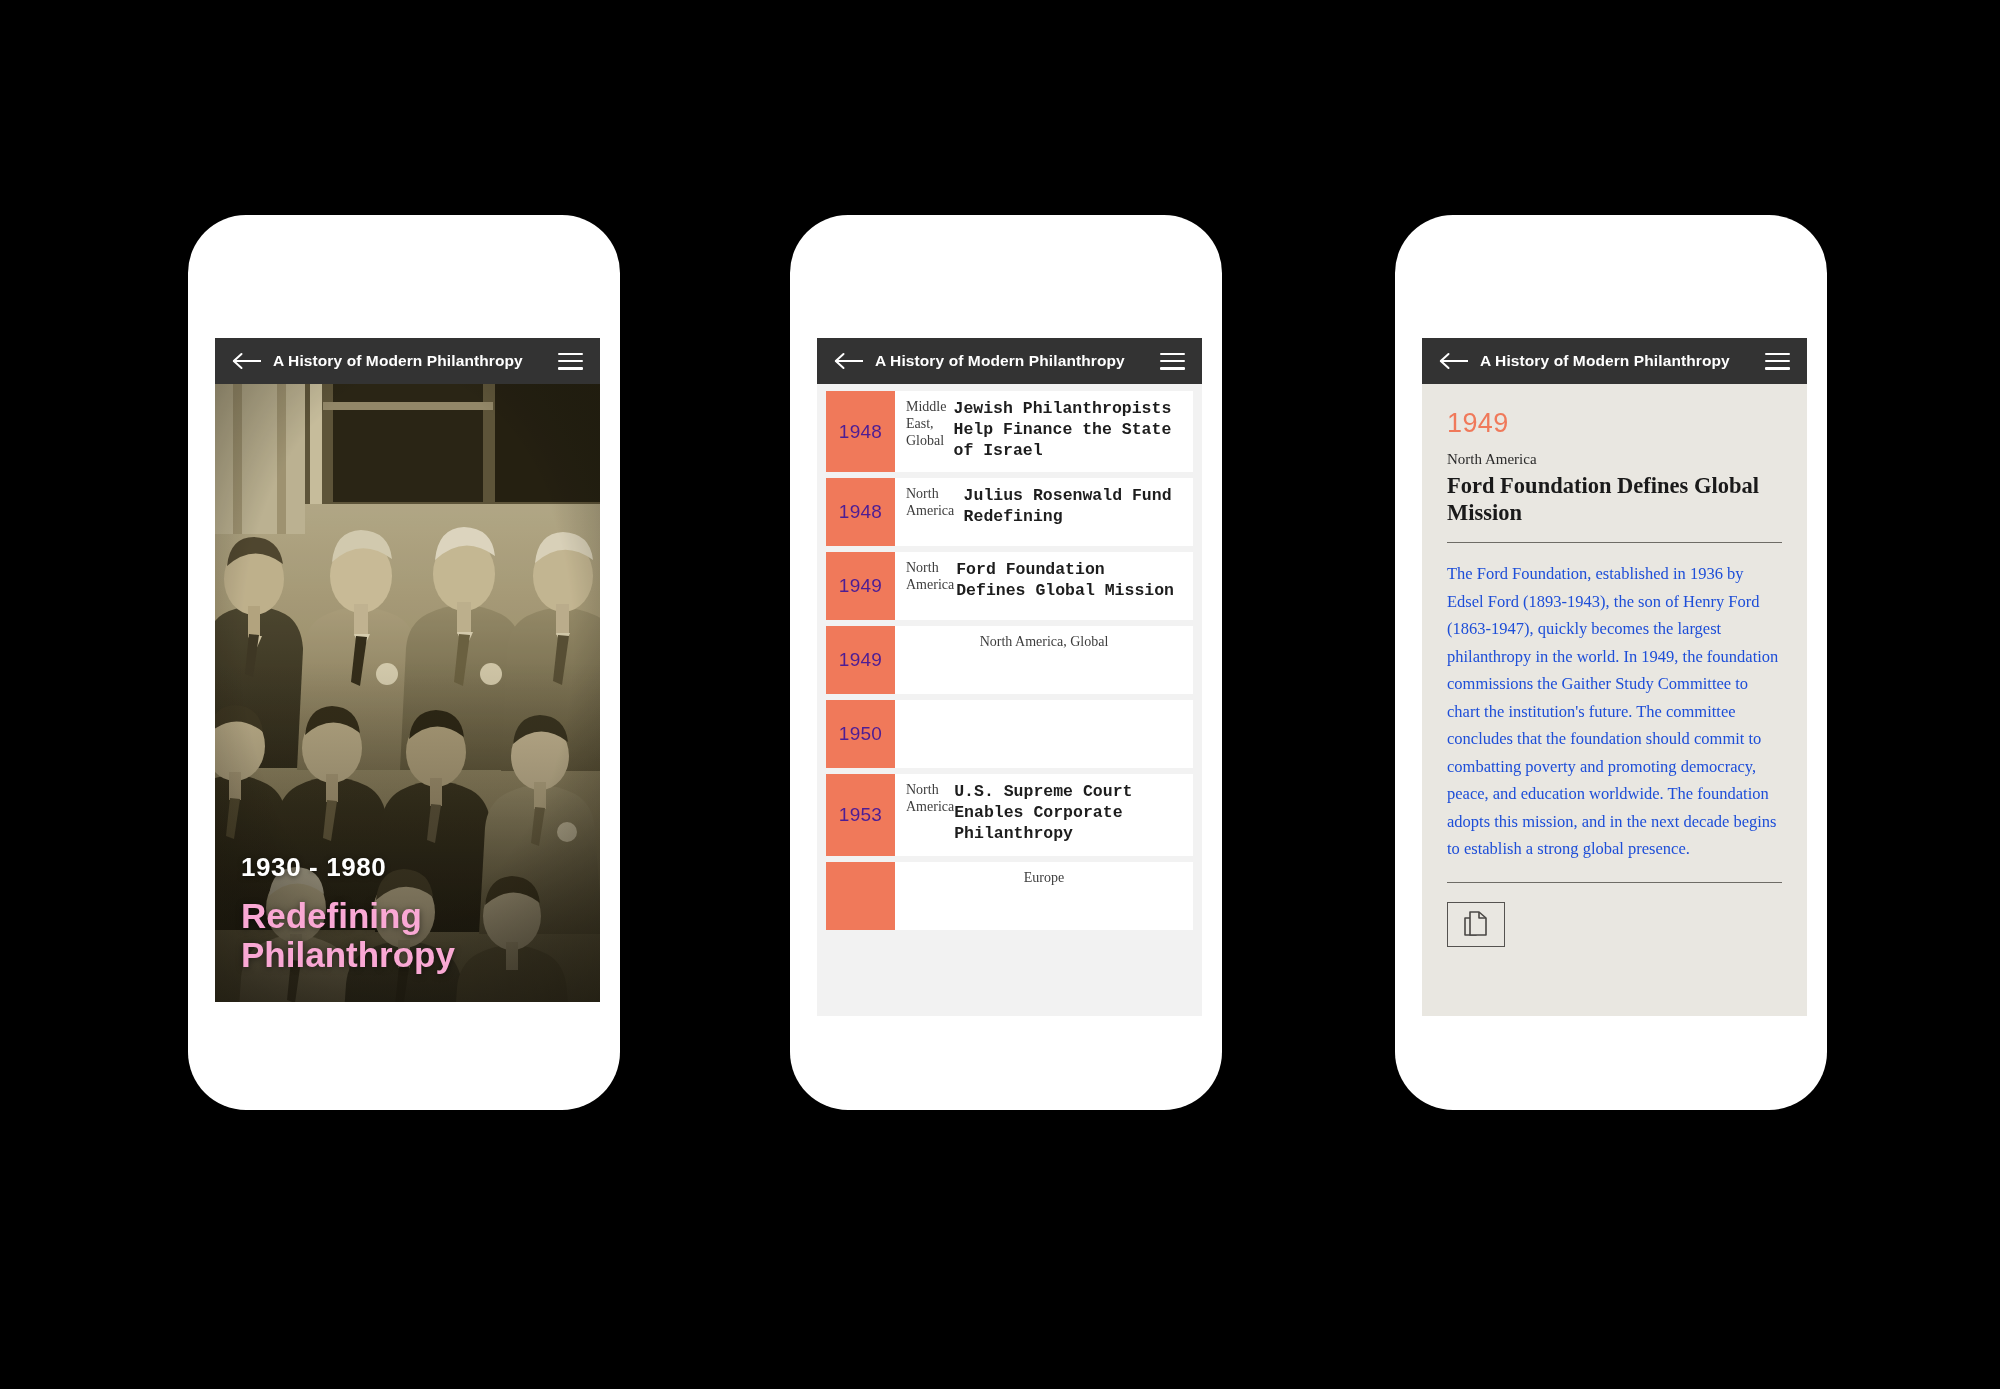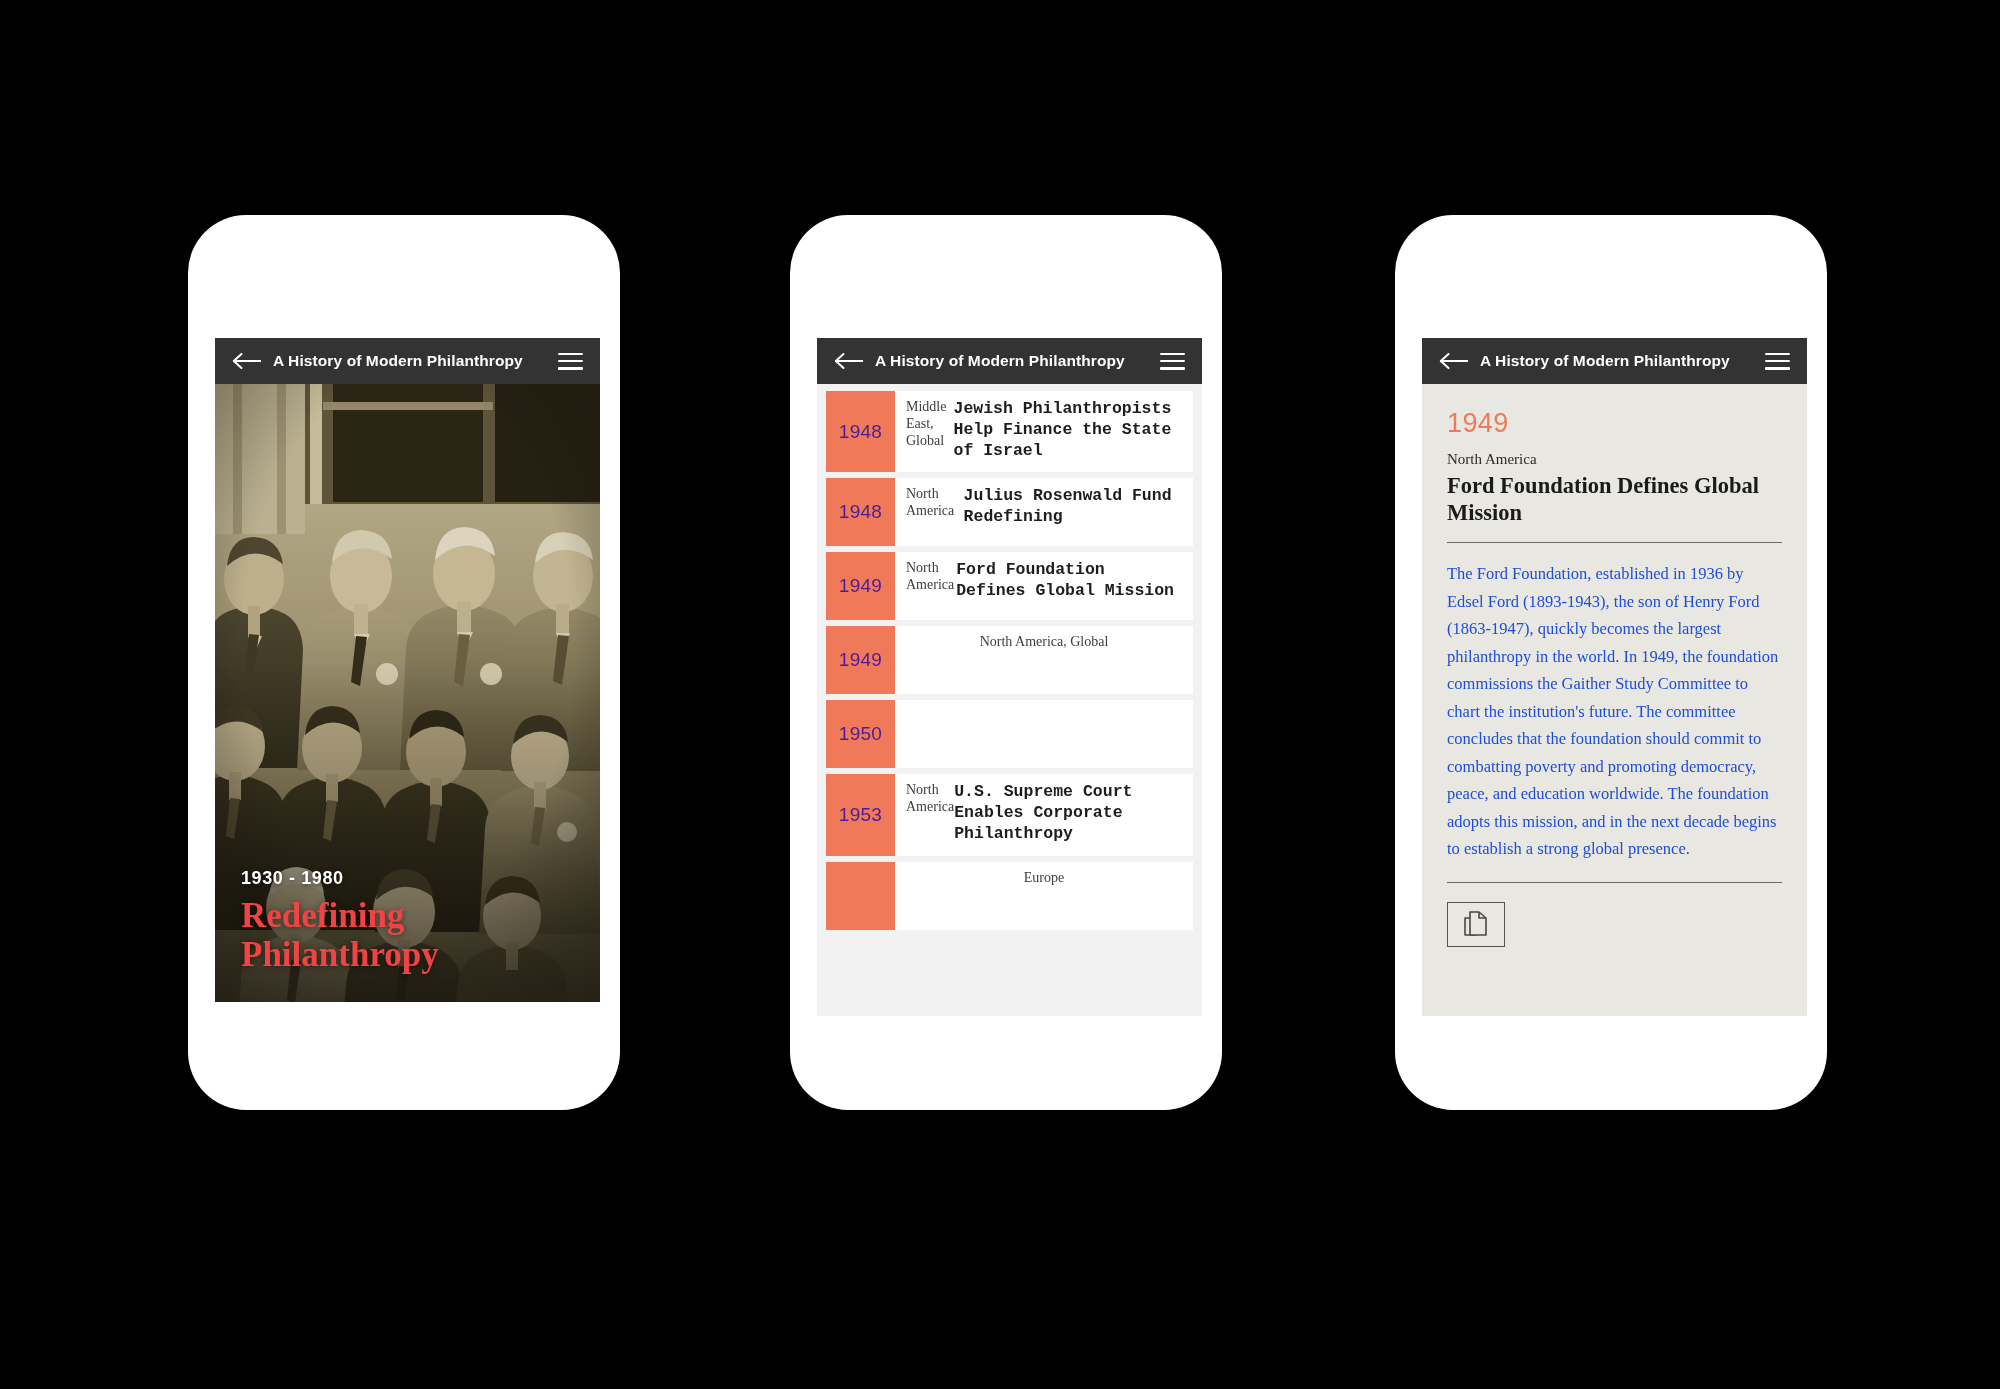--- a/index.html
+++ b/index.html
@@ -102,29 +102,29 @@
     background: linear-gradient(to bottom, rgba(20,18,12,0) 0%, rgba(20,18,12,0.25) 45%, rgba(18,16,10,0.62) 100%);
   }
   .cover-text {
     position: absolute;
     left: 26px;
     bottom: 28px;
     right: 20px;
   }
   .cover-era {
     color: #ffffff;
-    font-size: 18px;
+    font-size: 26px;
     font-weight: bold;
     letter-spacing: 0.6px;
-    margin-bottom: 7px;
+    margin-bottom: 13px;
     text-shadow: 0 1px 5px rgba(0,0,0,0.55);
   }
   .cover-title {
-    font-family: Liberation Serif, serif;
-    color: #ef4444;
+    font-family: Liberation Sans, sans-serif;
+    color: #f9a8d4;
     font-size: 35px;
     font-weight: bold;
     line-height: 1.12;
     text-shadow: 0 1px 6px rgba(0,0,0,0.5);
   }
 
   
   .list-wrap {
     height: 618px;
     background: #f2f2f2;

